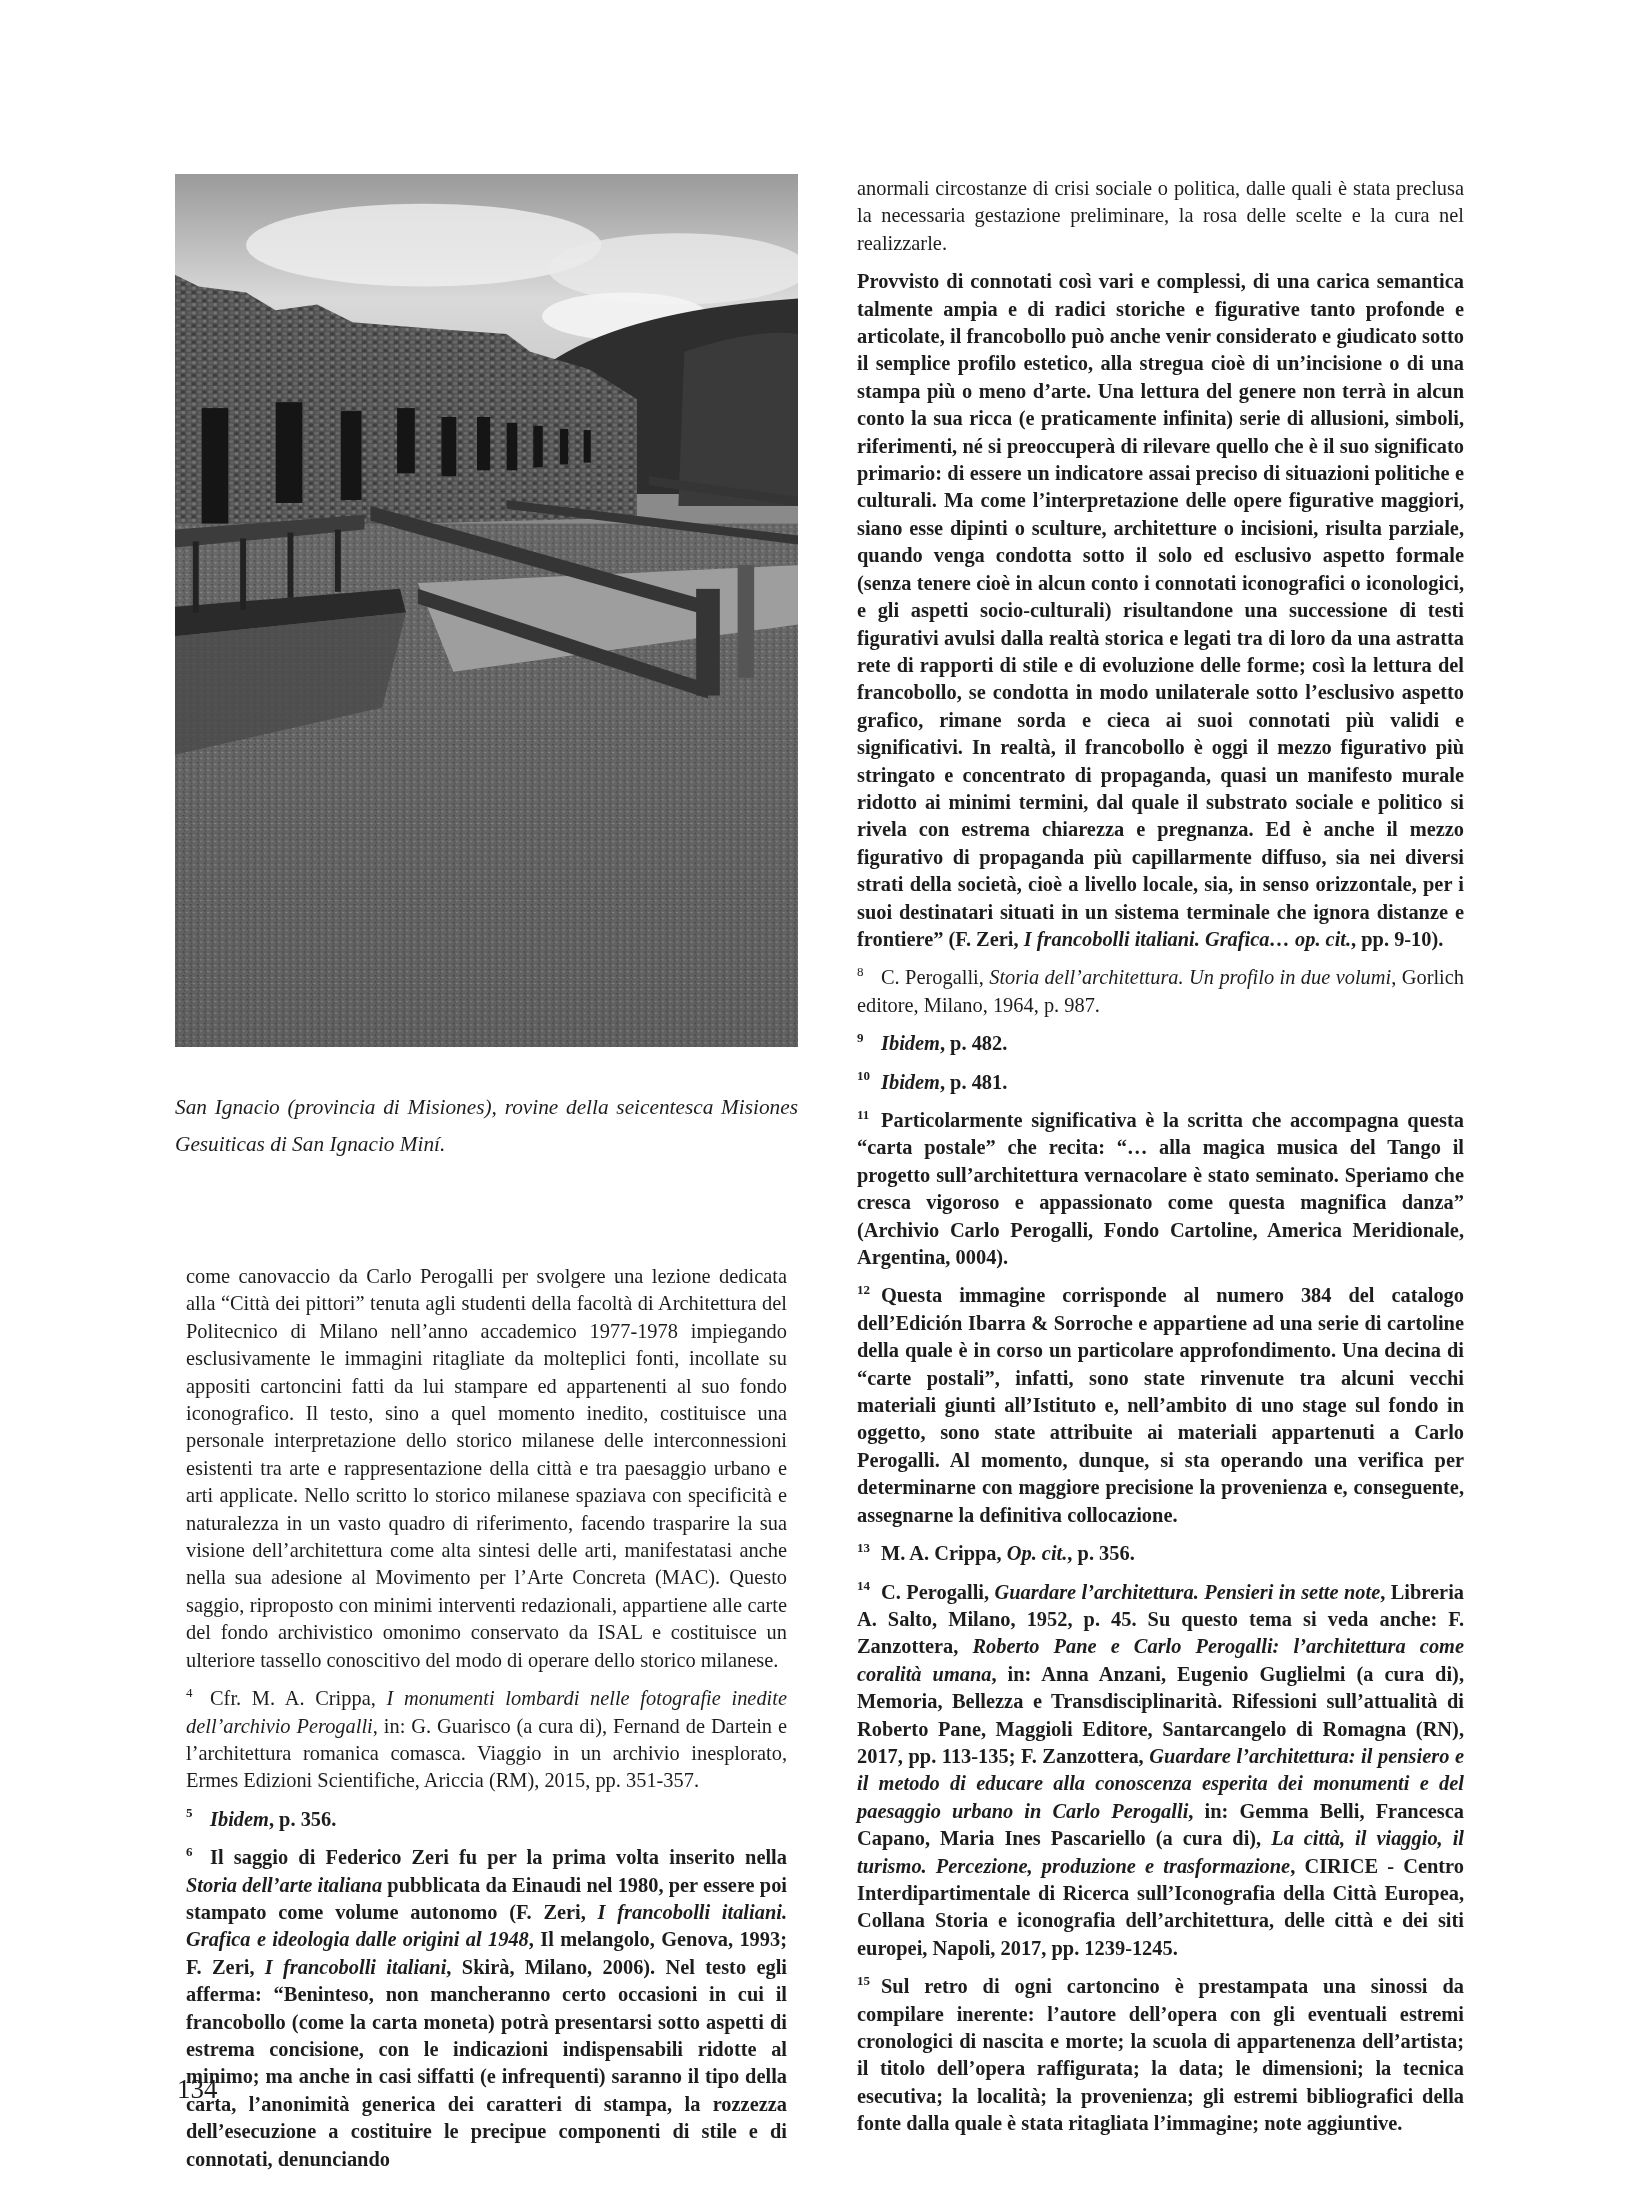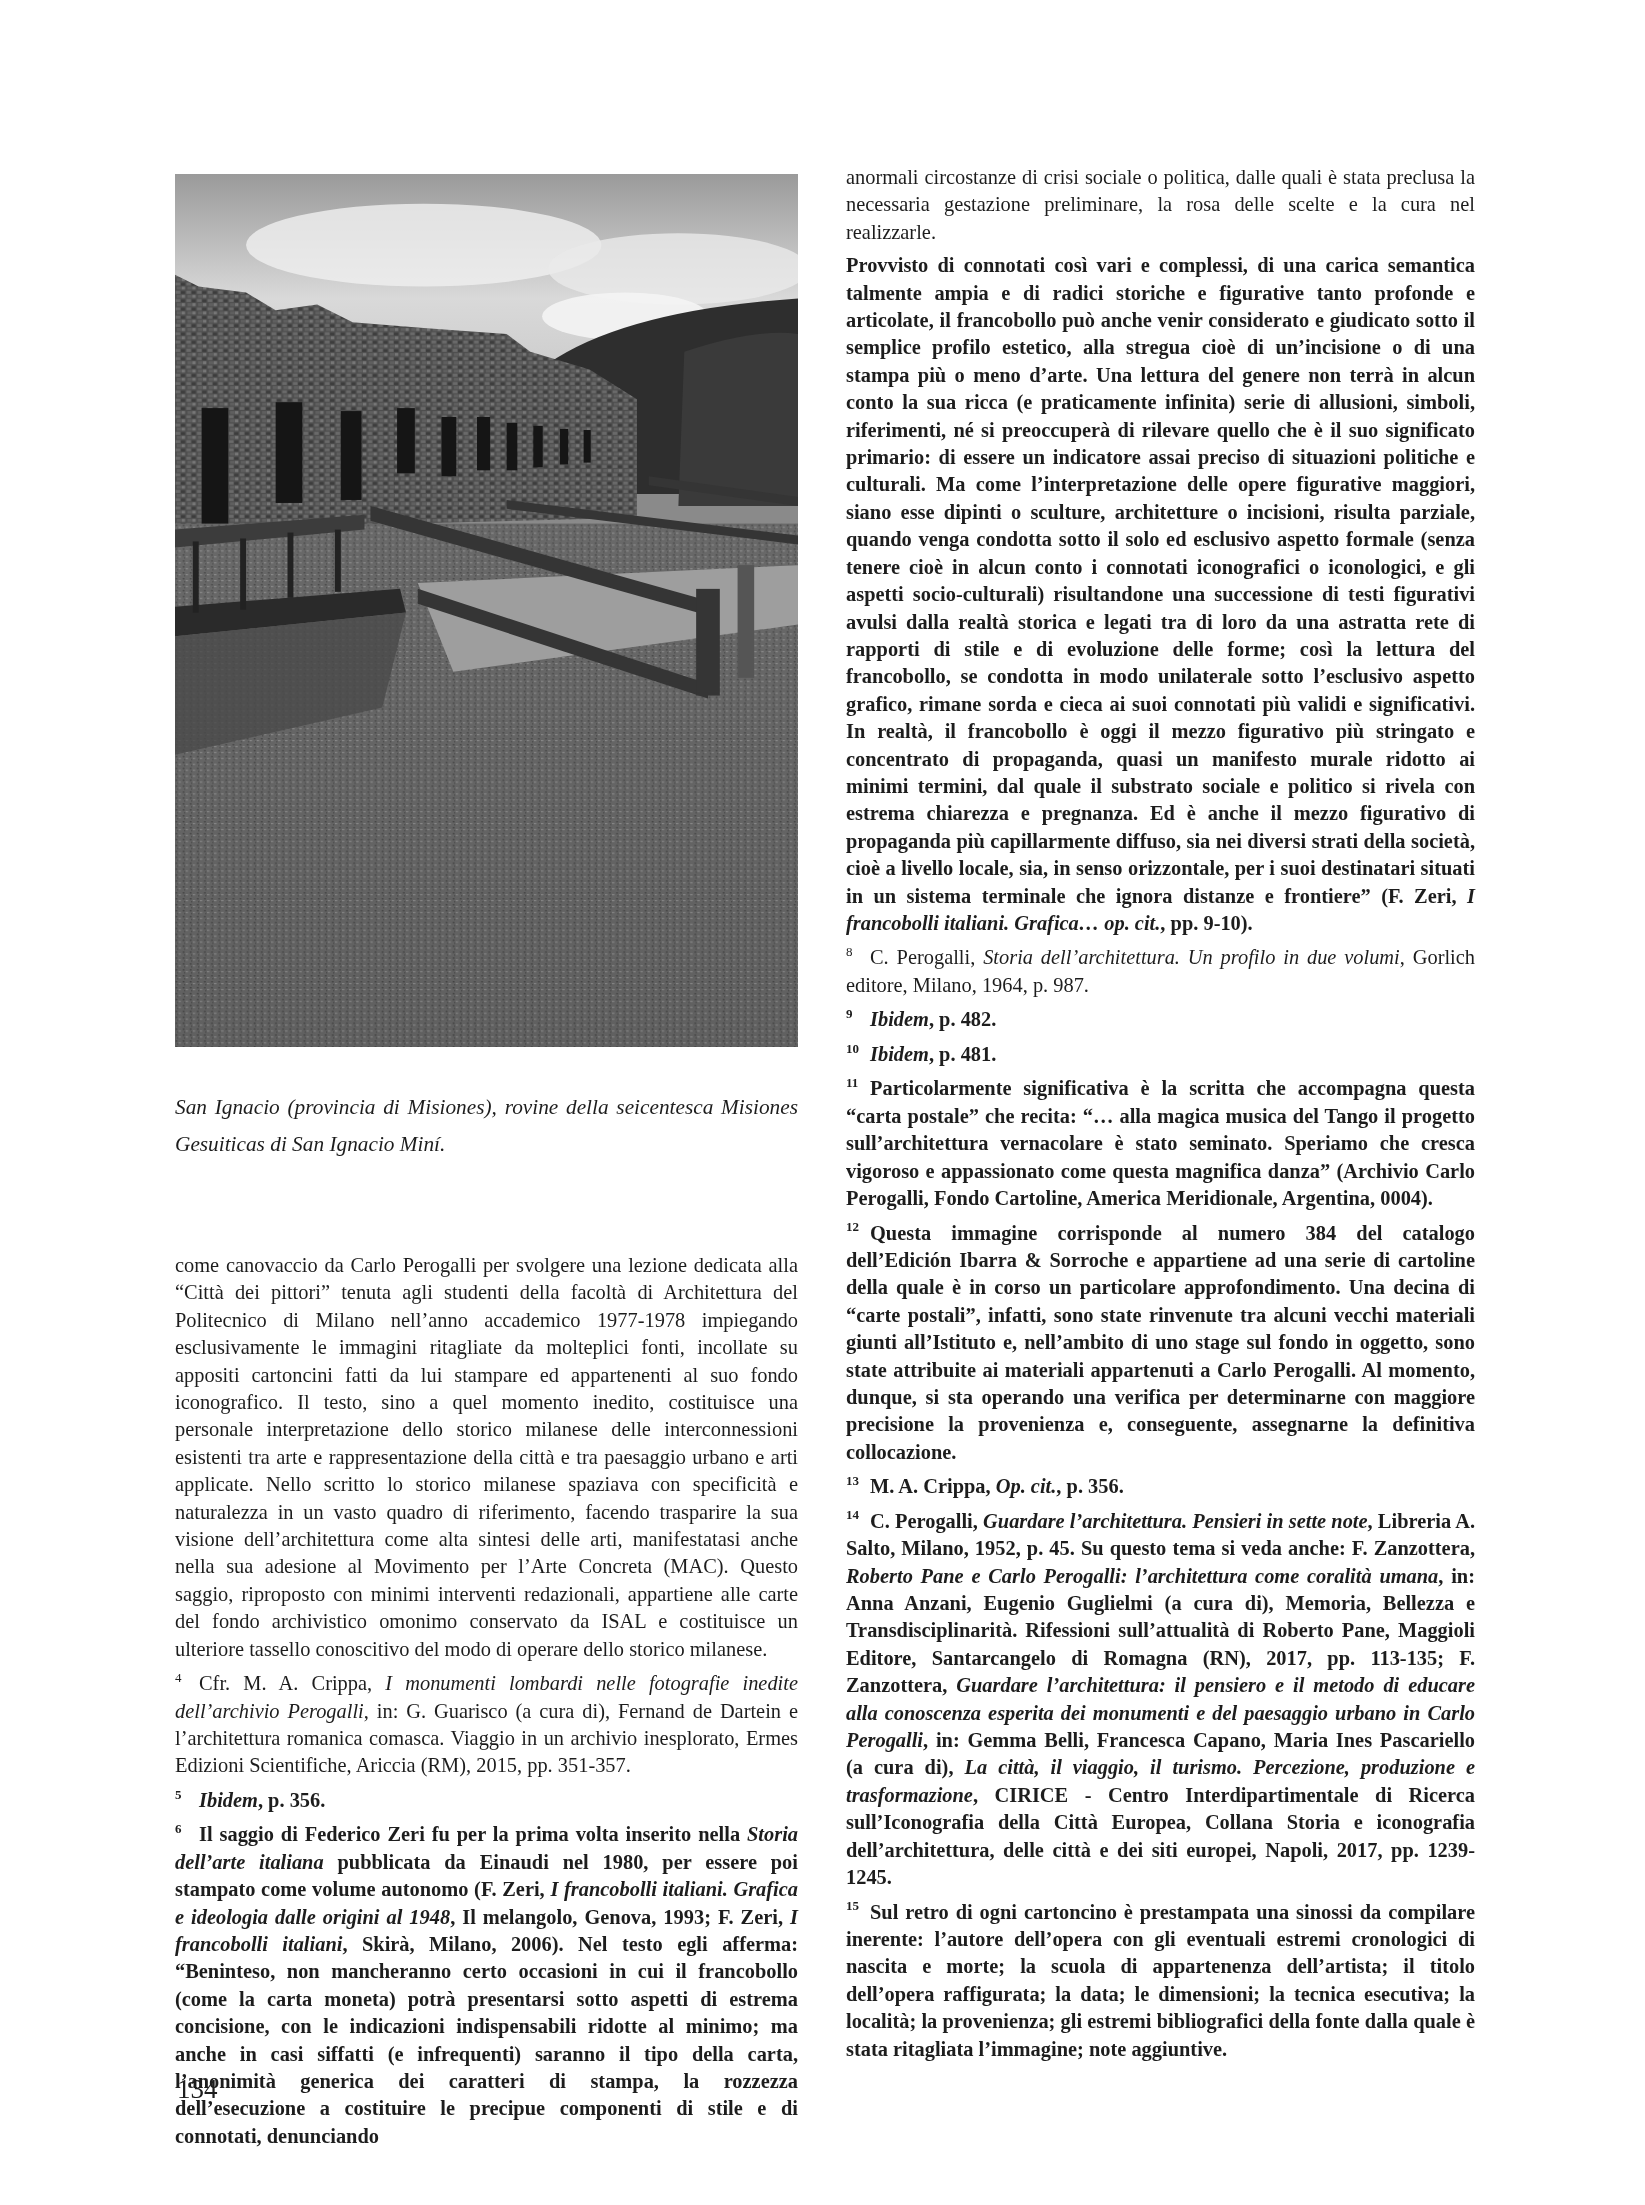--- a/index.html
+++ b/index.html
@@ -12,21 +12,21 @@
   .photo svg { display: block; width: 100%; height: 100%; }
 
   .caption { position: absolute; left: 175px; top: 1089px; width: 623px;
              font-style: italic; font-size: 21.3px; line-height: 37px; text-align: justify;
              text-align-last: left; color: #1d1d1d; }
 
   .col { position: absolute; font-size: 20.4px; line-height: 27.4px; text-align: justify; color: #1d1d1d; }
   .col-left  { left: 175px;  top: 1252px; width: 623px; }
   .col-right { left: 846px; top: 164px;  width: 629px; }
 
-  .col p { margin: 0; }
+  .col p { margin: 11px; }
   .col p + p { margin-top: 6px; font-weight: bold; }
   .note { margin-top: 7.1px !important; }
   .note .num { font-size: 13px; vertical-align: 8.3px; line-height: 0; display: inline-block; width: 24px; }
   .note .num + .t { }
   .col i, .caption i { font-style: italic; }
 
   .page-number { position: absolute; left: 177px; top: 2074px; font-size: 27px; color: #1d1d1d; }
 </style>
 </head>
 <body>

